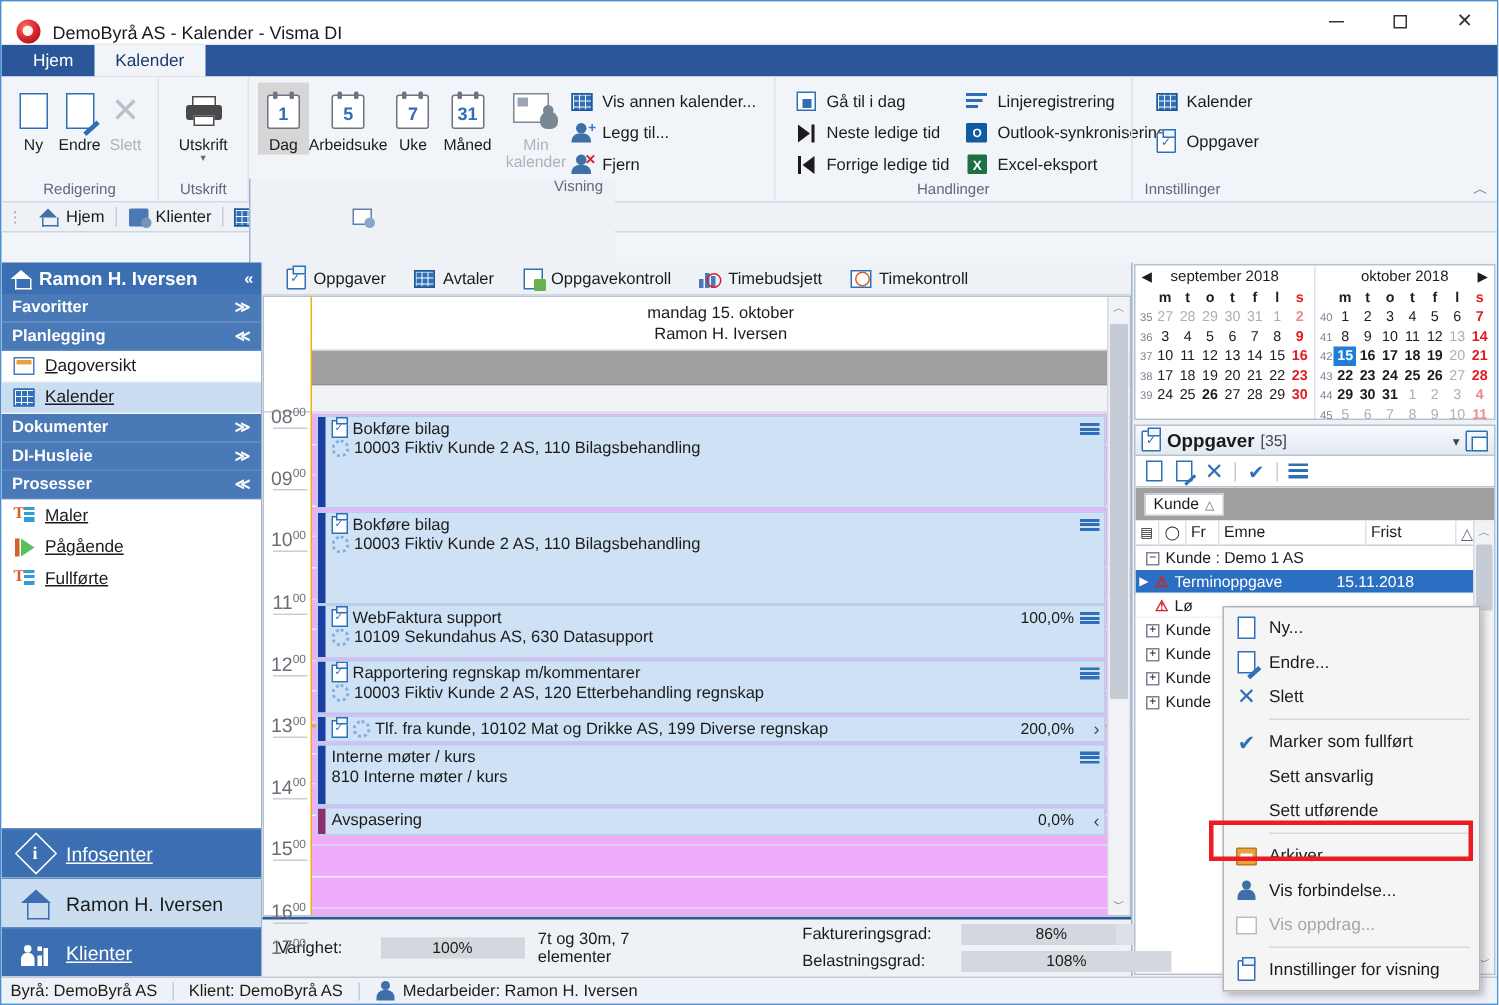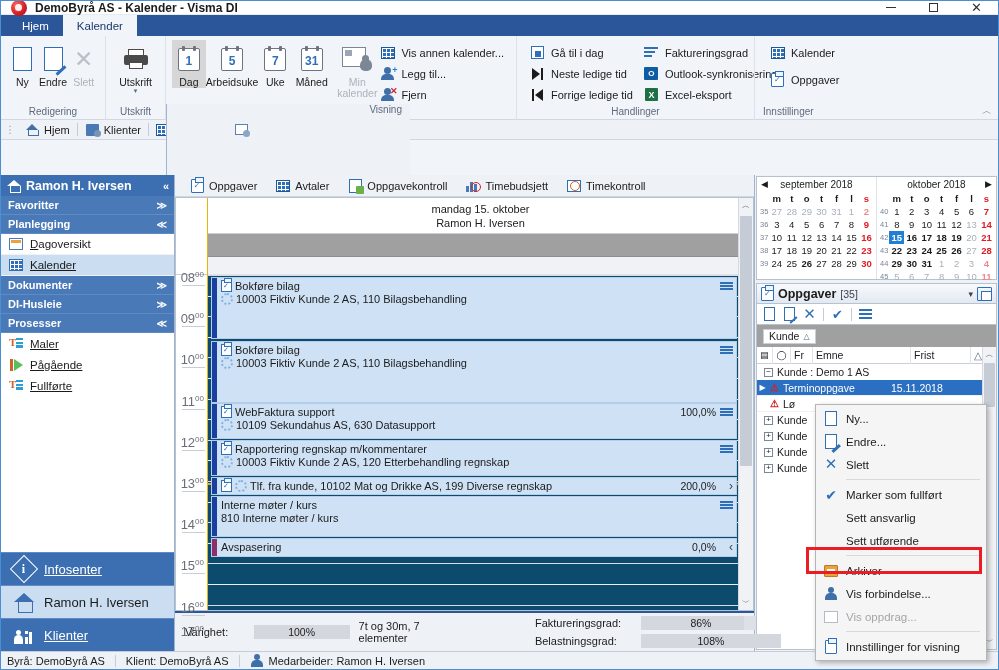--- a/index.html
+++ b/index.html
@@ -7,21 +7,21 @@
   body{
     font-family:"Liberation Sans", sans-serif;
     font-size:11px;
     background:#ffffff;
     color:#1b1b1b;
     -webkit-font-smoothing:antialiased;
   }
   #app{ position:relative; width:999px; height:670px; border:1px solid #4a8fd4; background:#f1f4f9; overflow:hidden;}
 
   
-  .titlebar{ height:14px; background:#ffffff; display:flex; align-items:center; border-bottom:1px solid #e8eaed;font-weight:bold;}
+  .titlebar{ height:29px; background:#ffffff; display:flex; align-items:flex-end; border-bottom:1px solid #e8eaed;}
   .tb-icon{ width:16px;height:16px;margin-left:10px;margin-right:8px; border-radius:50%;
       background:radial-gradient(circle at 35% 32%, #ff6a5a 0%, #d3222a 55%, #9d0f14 100%); position:relative;}
   .tb-icon:after{content:"";position:absolute;left:4px;top:4px;width:7px;height:7px;border-radius:50%;background:#ffffff;opacity:.92;}
   .tb-title{ font-size:12px; color:#1b1b1b;}
   .tb-btns{ margin-left:auto; display:flex; height:29px;}
   .tb-btn{ width:43px; height:29px; display:flex; align-items:center; justify-content:center; color:#333; font-size:12px;}
   .glyph-min{ width:10px;height:1px;background:#333;}
   .glyph-max{ width:9px;height:9px;border:1px solid #333;}
   .glyph-close{ font-size:13px; line-height:1; font-family:"DejaVu Sans",sans-serif;}
 
@@ -165,21 +165,21 @@
   .tkon-ic:after{content:"";position:absolute;right:0;top:0;width:8px;height:8px;border-radius:50%;border:1.5px solid #d3622a;background:#fff;}
 
   .calwrap{ flex:1; display:flex; background:#fff; border:1px solid #b8c2cf; margin:0; min-height:0; position:relative;}
   .gutter{ width:32px; background:#ffffff; border-right:1px solid #eab308; position:relative; flex:0 0 32px;}
   .calbody{ flex:1; position:relative; overflow:hidden;}
   .calhead{ height:36px; border-bottom:1px solid #c8cfd8; display:flex; flex-direction:column; align-items:center; justify-content:center;}
   .calhead .d1{ font-size:11px;}
   .calhead .d2{ font-size:11px; margin-top:2px;}
   .allday{ height:23px; background:#a0a0a0; border-bottom:1px solid #8d8d8d;}
   .allday2{ height:18px; background:#f0f2f5; border-bottom:1px solid #dfe3e9;}
-  .grid{ position:absolute; left:0; right:0; top:77px; bottom:0; background:#0c4a6e;}
+  .grid{ position:absolute; left:0; right:0; top:77px; bottom:0; background:#f0abfc;}
   .hourline{ position:absolute; left:0; right:0; height:1px; background:#d8dde4;}
   .halfline{ position:absolute; left:0; right:0; height:1px; background:#eceff3;}
   .hourlbl{ position:absolute; right:3px; font-size:13px; color:#6a6f77; font-family:"Liberation Sans",sans-serif;}
   .hourlbl sup{ font-size:8px; vertical-align:super;}
   .gl{ position:absolute; left:6px; right:2px; height:1px; background:#c9ced6;}
 
   .ev{ position:absolute; left:3px; right:16px; background:#cfe2f5; border:1px solid #b4cde8; display:flex; overflow:hidden;}
   .ev .stripe{ width:5px; flex:0 0 5px; background:#1b3fa0;}
   .ev .stripe.purple{ background:#8d2f6a;}
   .ev .inner{ flex:1; padding:2px 3px 0 4px; position:relative; min-width:0;}
@@ -462,21 +462,21 @@
         </div>
         <div class="smallitems" style="padding-left:4px">
           <div class="sitem">
             <span class="sic">
               <span class="lines-ic">
                   <i style="top:0;width:14px"></i>
                   <i style="top:4px;width:11px"></i>
                   <i style="top:8px;width:8px"></i>
                 </span>
             </span>
-            <span>Faktureringsgrad</span>
+            <span>Linjeregistrering</span>
           </div>
           <div class="sitem">
             <span class="sic">
                 <span class="ol-ic">O</span>
               </span>
             <span>Outlook-synkronisering</span>
           </div>
           <div class="sitem">
             <span class="sic">
                 <span class="xl-ic">X</span>

